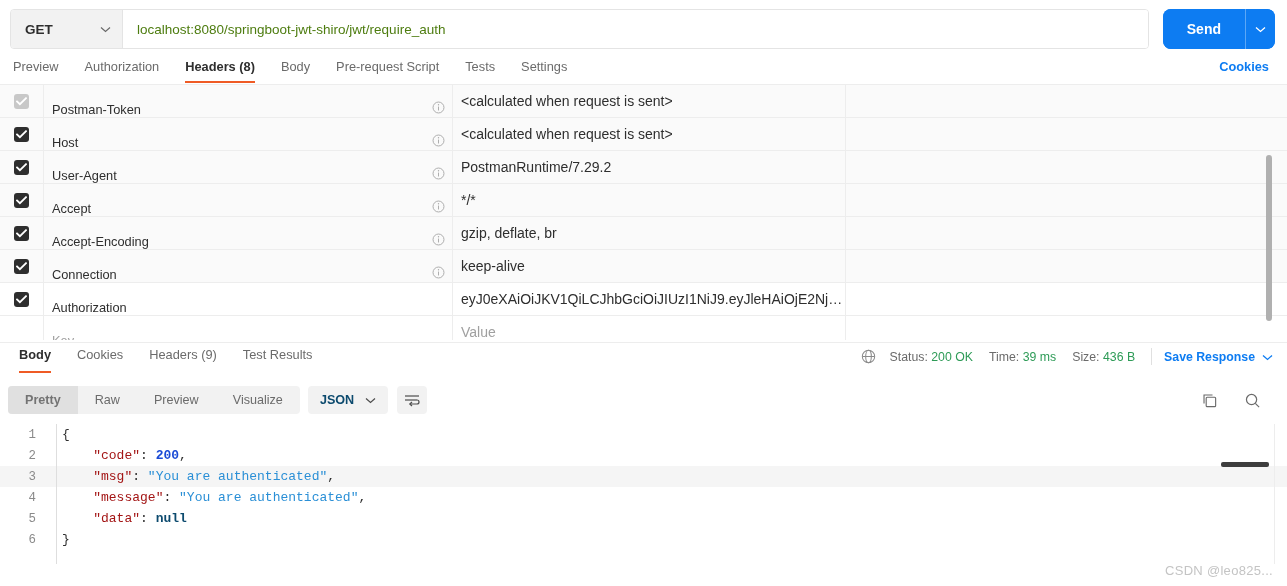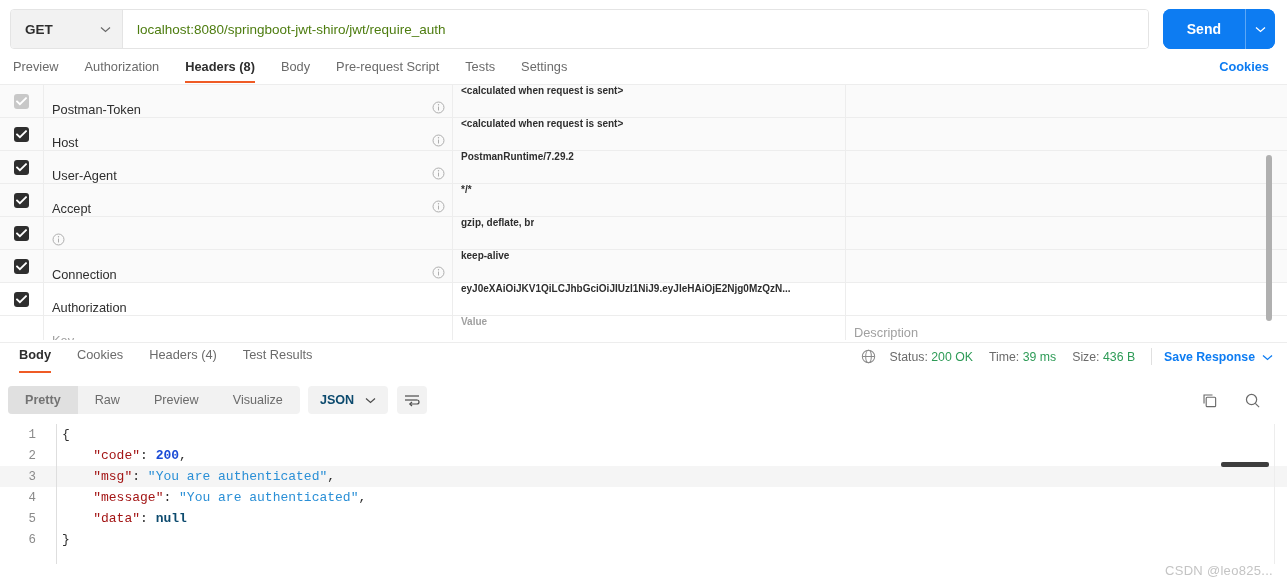--- a/index.html
+++ b/index.html
@@ -95,24 +95,24 @@
   .c-key {
     width: 409px; display: flex; align-items: flex-end;
     padding-left: 8px; border-right: 1px solid #ededed;
     font-size: 12.8px; color: #2e2e2e; overflow: hidden; white-space: nowrap;
   }
   .c-key.ph { color: #a0a0a0; }
   .c-key-inner { flex: 1; display: flex; align-items: center; }
   .key-text { flex: 1; }
   .info-ic { color: #9b9b9b; }
   .c-val {
-    width: 393px; display: flex; align-items: flex-start;
+    width: 393px; display: flex; align-items: center;
     padding-left: 8px; border-right: 1px solid #ededed;
-    font-size: 10px; color: #2e2e2e; overflow: hidden;
-    white-space: nowrap; text-overflow: ellipsis; font-weight: bold;
+    font-size: 14px; color: #2e2e2e; overflow: hidden;
+    white-space: nowrap; text-overflow: ellipsis;
   }
   .c-val span { overflow: hidden; text-overflow: ellipsis; white-space: nowrap; }
   .c-val.ph { color: #a0a0a0; }
   .c-desc {
     flex: 1; display: flex; align-items: center; padding-left: 8px;
     font-size: 12.8px; color: #2e2e2e;
   }
   .c-desc.ph { color: #a0a0a0; }
 
   .v-scrollbar {
@@ -349,20 +349,21 @@
         <div class="hrow">
           <div class="c-check">
             <div class="cb">
               <svg width="11" height="9" viewBox="0 0 11 9">
                 <path d="M1 4.4L3.9 7.2L10 1.2" stroke="#ffffff" stroke-width="1.8" fill="none" stroke-linecap="square"></path>
               </svg>
             </div>
           </div>
           <div class="c-key">
             <div class="c-key-inner">
+              <span class="key-text">Accept-Encoding</span>
               <span class="info-ic" style="margin-right: 7px;"><svg width="13" height="13" viewBox="0 0 14 14">
                   <circle cx="7" cy="7" r="5.9" stroke="#a8a8a8" stroke-width="1" fill="none"></circle>
                   <line x1="7" y1="6" x2="7" y2="10.2" stroke="#a8a8a8" stroke-width="1"></line>
                   <circle cx="7" cy="4.1" r="0.75" fill="#a8a8a8"></circle>
                 </svg></span>
             </div>
           </div>
           <div class="c-val">
             <span>gzip, deflate, br</span>
           </div>
@@ -407,29 +408,28 @@
           <div class="c-val">
             <span>eyJ0eXAiOiJKV1QiLCJhbGciOiJIUzI1NiJ9.eyJleHAiOjE2Njg0MzQzN...</span>
           </div>
           <div class="c-desc"></div>
         </div>
       </div>
     <div class="hrow white">
       <div class="c-check"></div>
       <div class="c-key ph">Key</div>
       <div class="c-val ph">Value</div>
-      <div class="c-desc ph">Description</div>
     </div>
   </div>
   <div class="v-scrollbar"></div>
 
   <div class="resp-tabs">
     <div class="sbtab active">Body</div>
     <div class="sbtab">Cookies</div>
-    <div class="sbtab">Headers (4)</div>
+    <div class="sbtab">Headers (9)</div>
     <div class="sbtab">Test Results</div>
   </div>
 
   <div class="status-bar">
     <span class="globe">
       <svg width="15" height="15" viewBox="0 0 16 16">
           <circle cx="8" cy="8" r="6.6" stroke="#8a8a8a" stroke-width="1.1" fill="none"></circle>
           <ellipse cx="8" cy="8" rx="3" ry="6.6" stroke="#8a8a8a" stroke-width="1.1" fill="none"></ellipse>
           <line x1="1.6" y1="8" x2="14.4" y2="8" stroke="#8a8a8a" stroke-width="1.1"></line>
         </svg>

